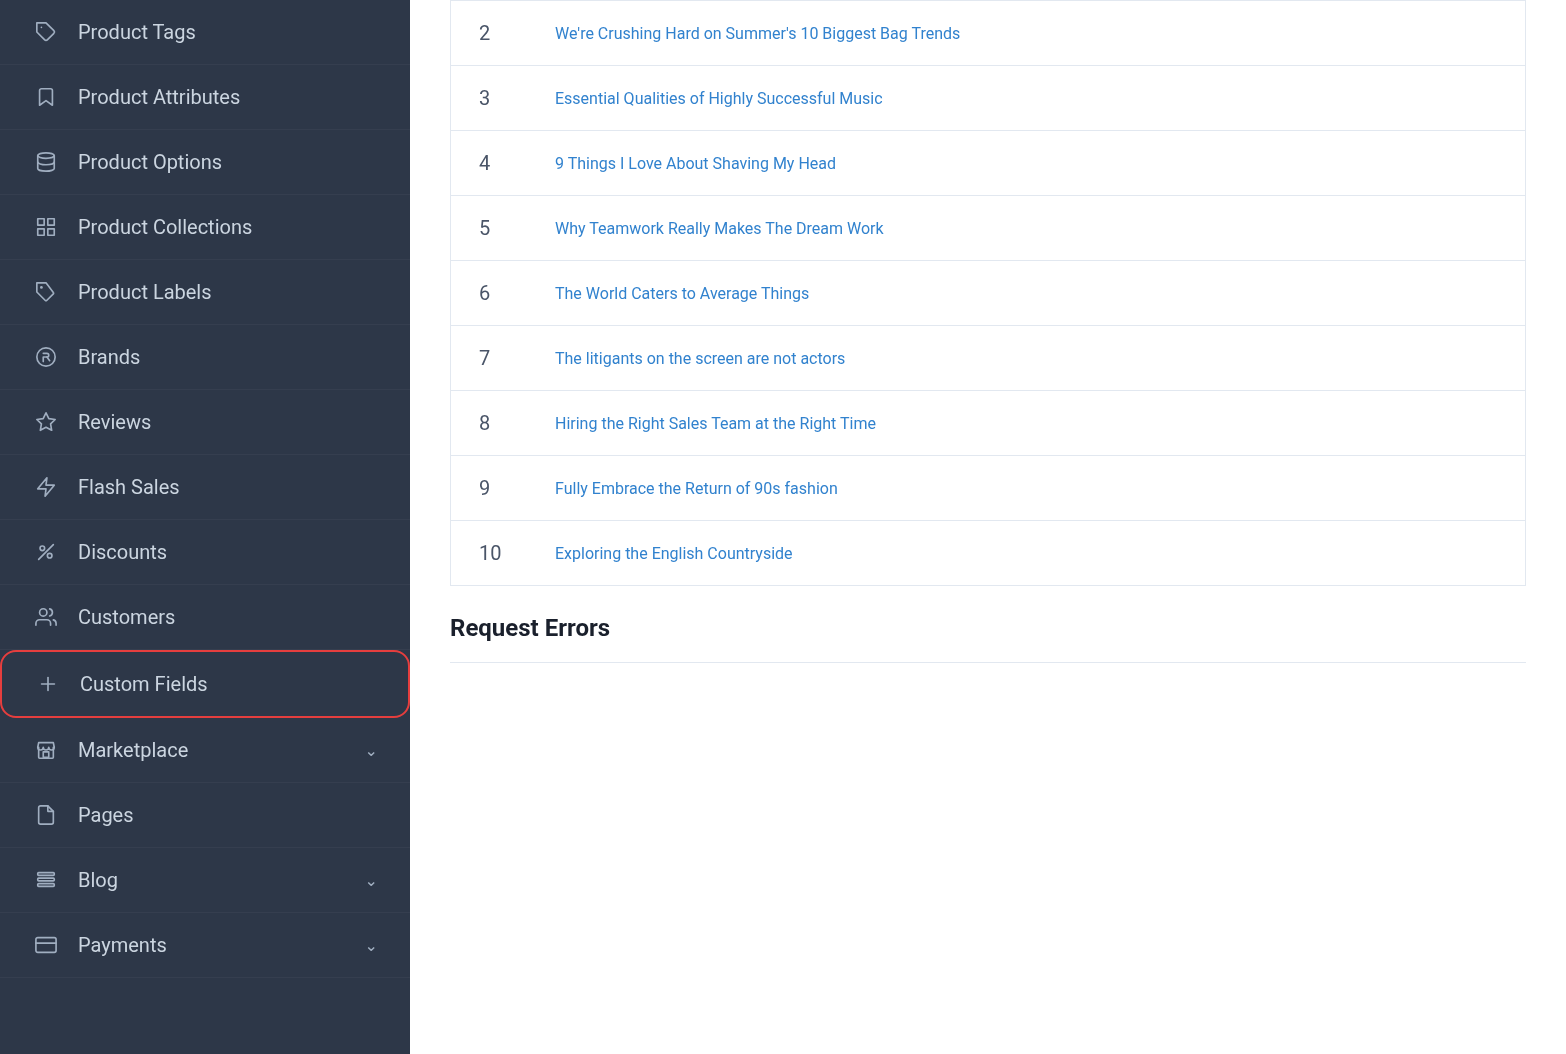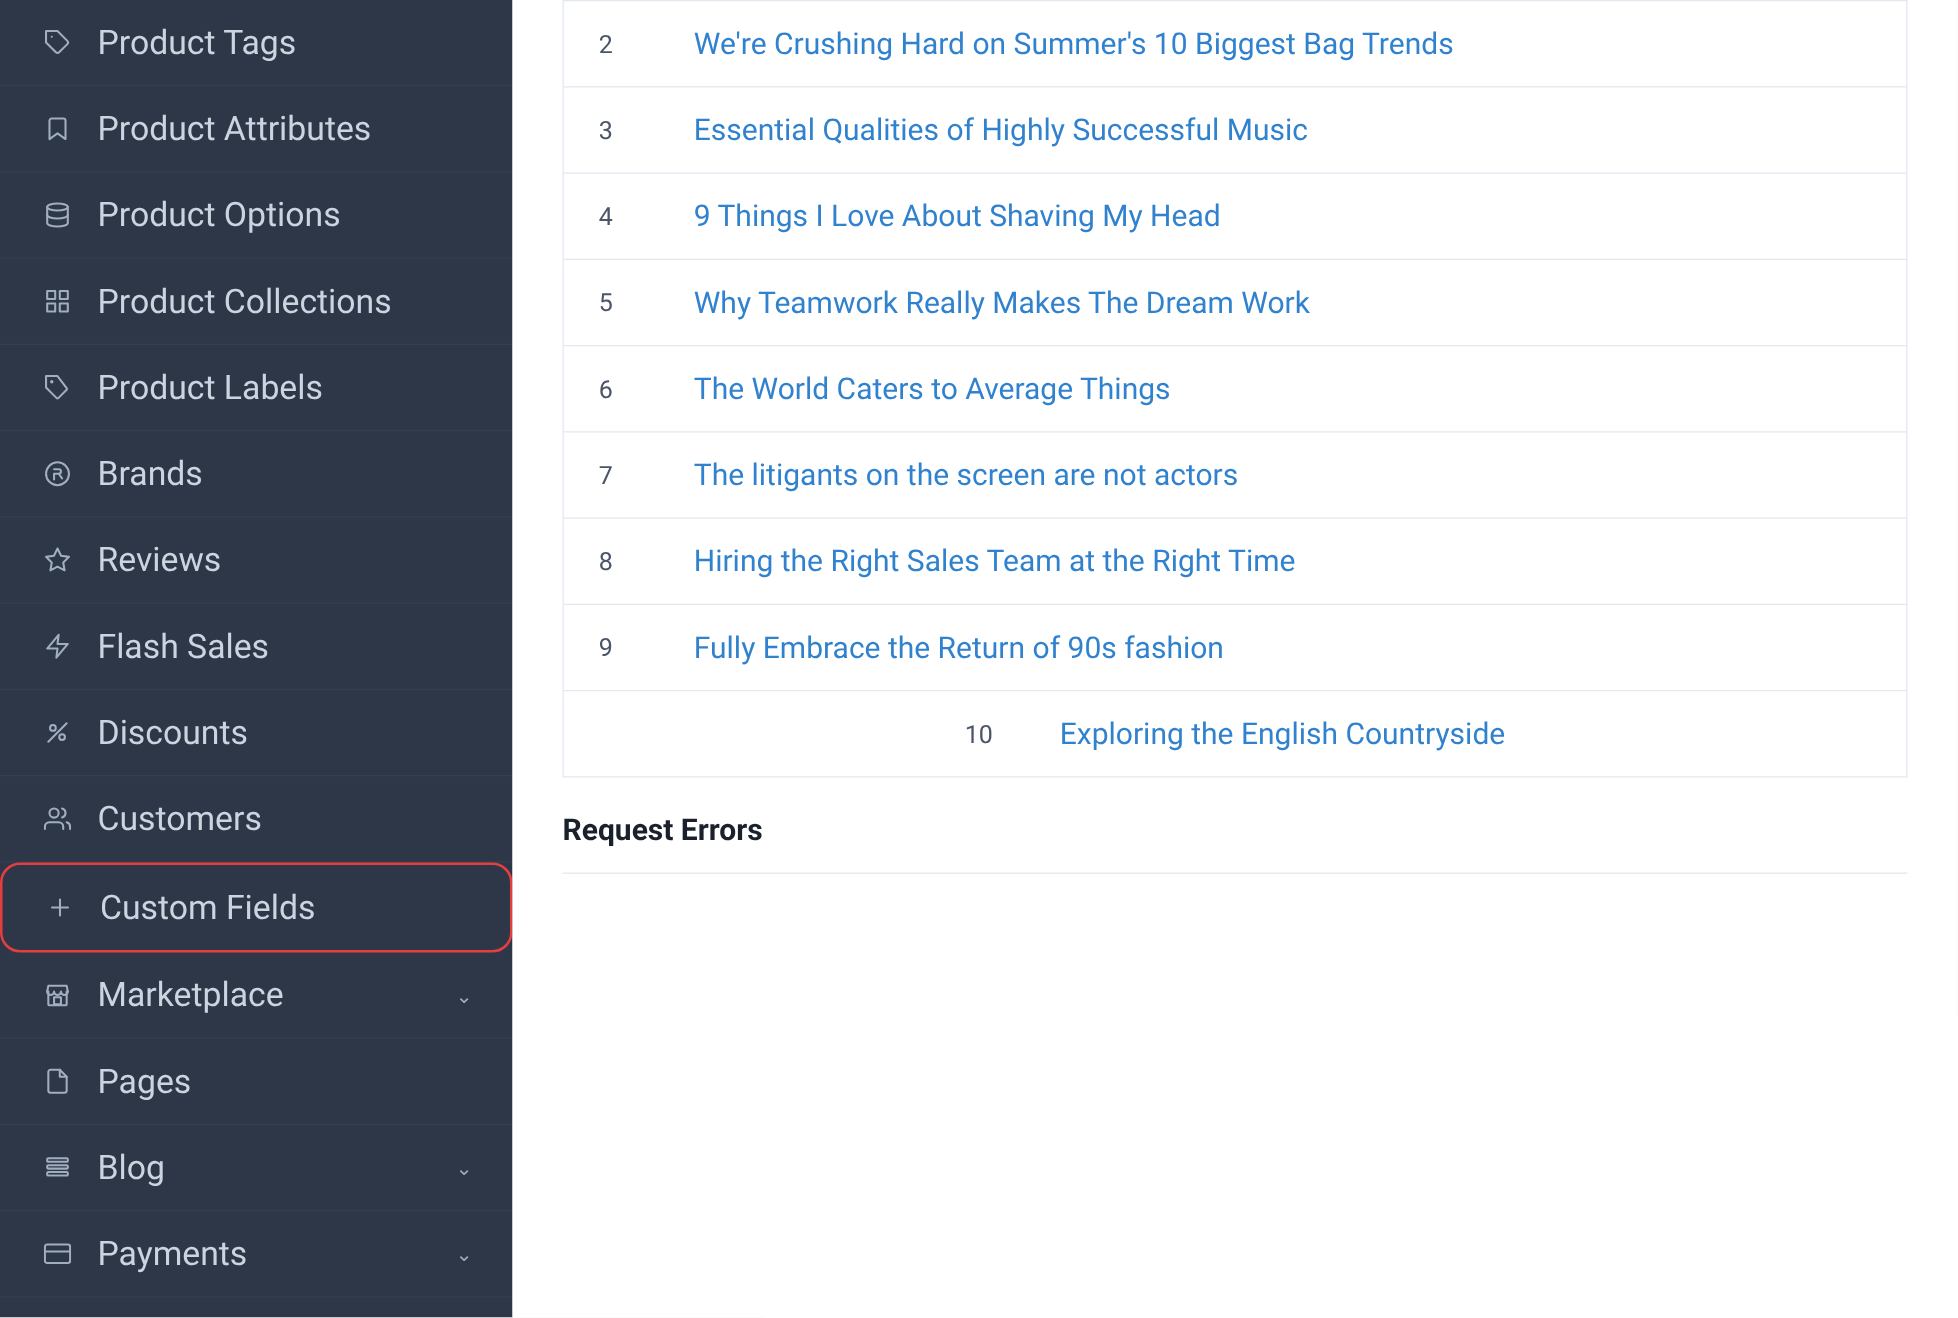--- a/index.html
+++ b/index.html
@@ -32,21 +32,21 @@
       width: 28px;
       height: 28px;
       display: flex;
       align-items: center;
       justify-content: center;
       flex-shrink: 0;
       color: #a0aec0;
       font-size: 20px;
     }
     .sidebar-item .label {
-      font-size: 27px;
+      font-size: 20px;
       font-weight: 400;
     }
     .sidebar-item .chevron {
       margin-left: auto;
       color: #a0aec0;
       font-size: 16px;
     }
 
     
     .main {
@@ -63,31 +63,30 @@
     }
     .list-row {
       display: flex;
       align-items: center;
       padding: 20px 28px;
       border-bottom: 1px solid #e2e8f0;
       gap: 40px;
     }
     .list-row:last-child {
       border-bottom: none;
-      justify-content: center;
     }
     .row-number {
       font-size: 20px;
       color: #4a5568;
       width: 36px;
       flex-shrink: 0;
       font-weight: 400;
     }
     .row-link {
-      font-size: 24px;
+      font-size: 16px;
       color: #3182ce;
       text-decoration: none;
       cursor: pointer;
     }
 
     
     .section-heading {
       font-size: 24px;
       font-weight: 700;
       color: #1a202c;

